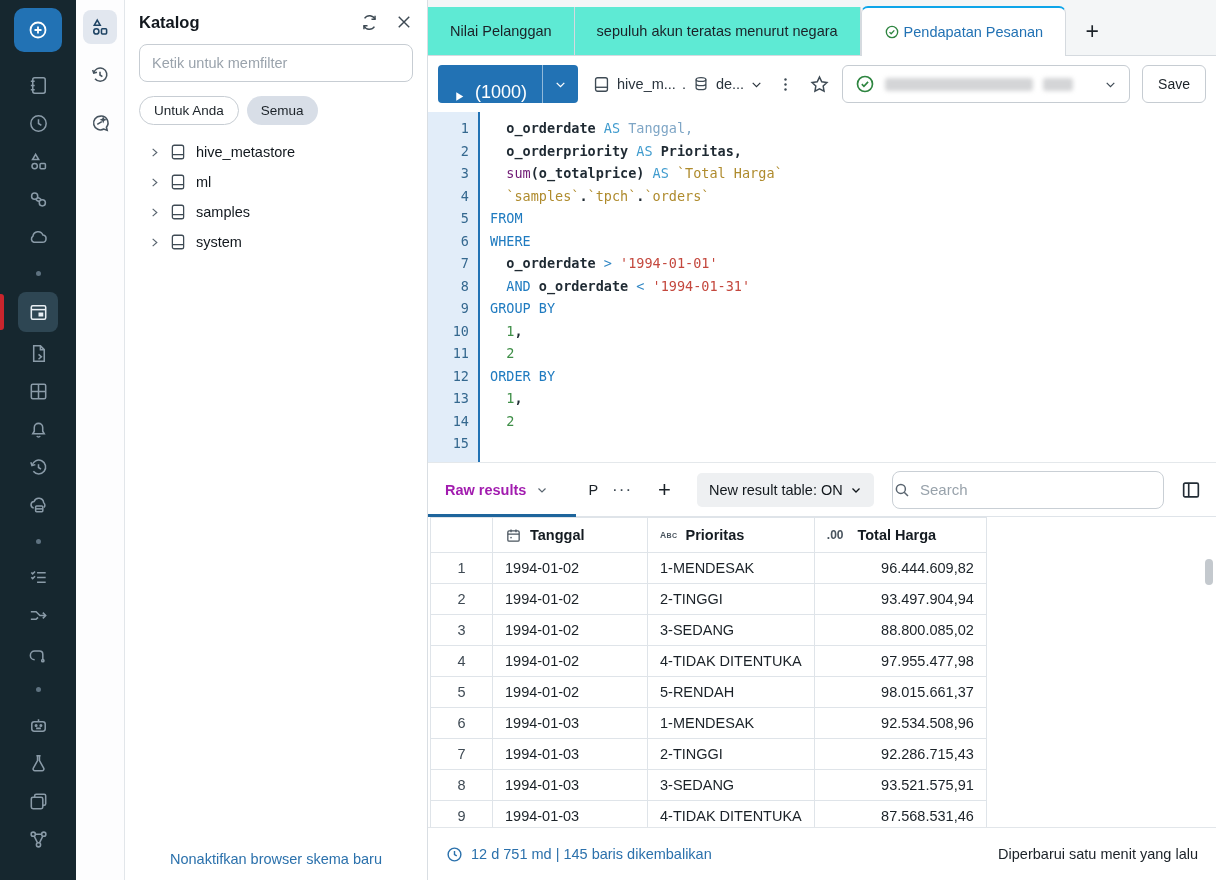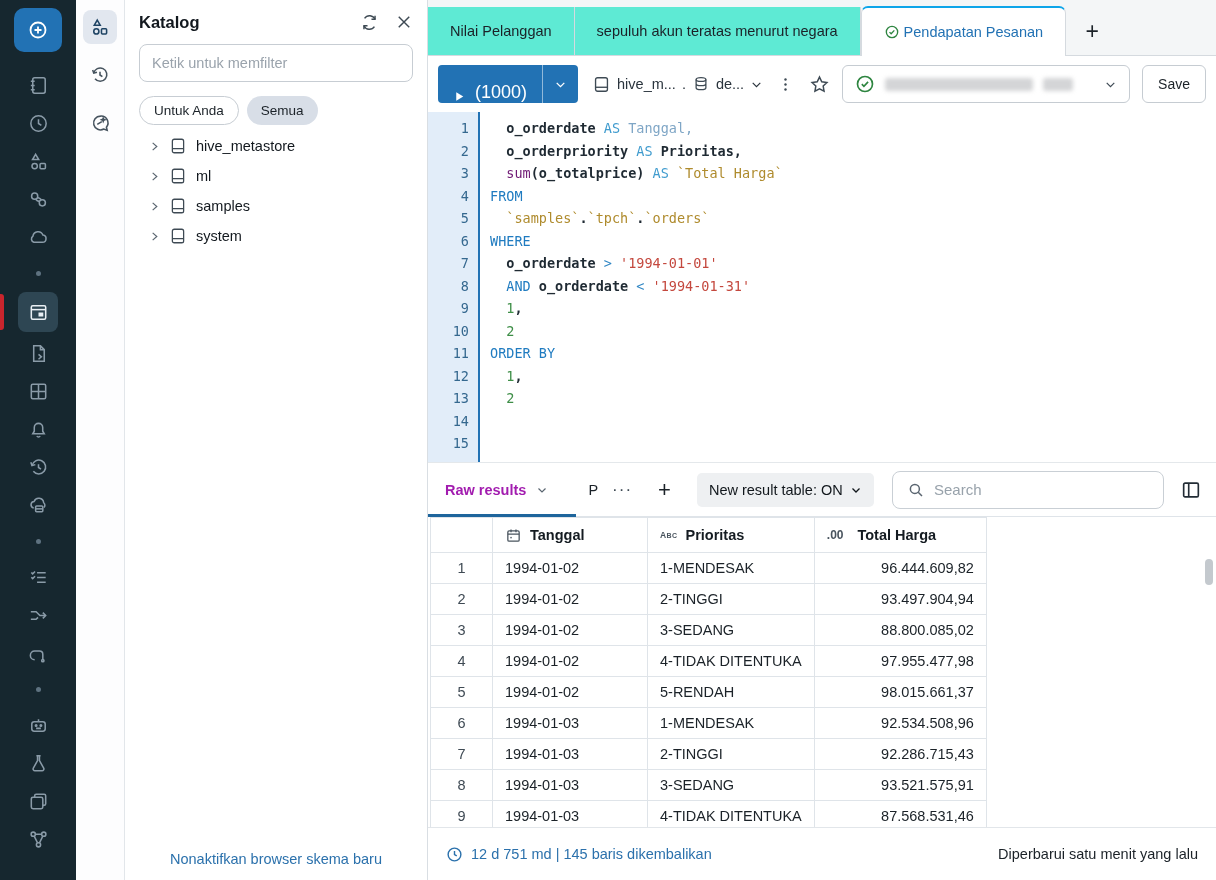--- a/index.html
+++ b/index.html
@@ -28,21 +28,21 @@
   .catalog{width:303px;border-right:1px solid #d9dee3;background:#fff;position:relative;flex:none;display:flex;flex-direction:column}
   .cat-head{display:flex;padding:13px 14px 10px 14px}
   .cat-title{font-size:16.5px;font-weight:bold;color:#12181e;flex:1}
   .cat-head .hbtn{color:#3e4a54;margin-left:16px;cursor:pointer;display:flex}
   .cat-filter{margin:2px 14px 0 14px;height:38px;border:1px solid #c7cdd3;border-radius:8px;padding:0 12px;font-size:14.5px;width:calc(100% - 28px);outline:none;color:#1b2228;font-family:"Liberation Sans",sans-serif}
   .cat-filter::placeholder{color:#9aa3ac}
   .pills{display:flex;gap:8px;margin:14px 14px 6px 14px}
   .pill{height:29px;padding:0 14px;border-radius:15px;display:flex;align-items:center;font-size:13.5px;color:#1b2228;cursor:pointer}
   .pill.outline{border:1px solid #c7cdd3;background:#fff}
   .pill.selected{background:#d8dee7}
-  .tree{margin-top:0}
+  .tree{margin-top:6px}
   .tree-item{height:30px;display:flex;align-items:center;padding-left:24px;gap:9px;color:#12181e;cursor:pointer}
   .tree-item .chev{color:#5a6570;display:flex}
   .tree-item .bicon{color:#3e4a54;display:flex}
   .cat-foot{position:absolute;bottom:13px;left:0;width:100%;text-align:center;color:#2b71ac;font-size:14.5px;cursor:pointer}
 
   
   .main{flex:1;display:flex;flex-direction:column;background:#fff;min-width:0}
 
   .tabbar{height:56px;background:#f4f6f7;border-bottom:1px solid #d5dadf;display:flex;align-items:flex-end;flex:none}
   .tab{height:48px;display:flex;align-items:center;padding:0 22px;border-right:1px solid #d5dadf;font-size:14.5px;color:#1b2228;background:#5eead4;cursor:pointer;white-space:nowrap}
@@ -73,21 +73,21 @@
 
   
   .res-bar{height:55px;border-top:1px solid #e4e8eb;border-bottom:1px solid #dfe4e9;display:flex;align-items:center;padding:0 14px 0 0;flex:none;position:relative;background:#fff}
   .rtab-wrap{height:100%;display:flex;align-items:center;gap:10px;padding:0 14px 0 17px;position:relative;cursor:pointer}
   .rtab{color:#a21caf;font-weight:bold;font-size:14.5px}
   .rtab-underline{position:absolute;left:0;bottom:-1px;width:148px;height:3px;background:#1e659c}
   .rtab-hidden{color:#1b2228;margin-left:26px;cursor:pointer}
   .rellipsis{color:#3e4a54;font-size:17px;letter-spacing:1px;margin-left:14px;cursor:pointer}
   .radd{font-size:22px;font-weight:300;color:#1b2228;margin-left:26px;cursor:pointer}
   .toggle-pill{margin-left:26px;background:#eef0f2;border-radius:5px;height:34px;display:flex;align-items:center;gap:7px;padding:0 12px;font-size:14.5px;color:#11171c;cursor:pointer;white-space:nowrap}
-  .res-search{margin-left:auto;width:272px;height:38px;border:1px solid #c9cfd5;border-radius:8px;display:flex;align-items:center;gap:9px;padding:0 14px}
+  .res-search{margin-left:auto;width:272px;height:38px;border:1px solid #c9cfd5;border-radius:8px;display:flex;align-items:center;gap:9px;padding:0 0}
   .res-search input{border:none;outline:none;flex:1;font-size:15px;min-width:0;font-family:"Liberation Sans",sans-serif;color:#1b2228}
   .res-search input::placeholder{color:#98a2ab}
   .panel-btn{margin-left:16px;color:#222c35;display:flex;cursor:pointer}
 
   
   .table-area{flex:1;overflow:hidden;position:relative}
   table{border-collapse:collapse;margin-left:2px;table-layout:fixed;font-size:14.5px}
   th,td{border:1px solid #dfe4e9;height:31px;padding:0 12px;white-space:nowrap;overflow:hidden;font-weight:normal}
   th{height:35px;color:#141b21;font-weight:bold;text-align:left}
   th .hflex{display:flex;align-items:center;gap:8px}
@@ -490,25 +490,26 @@
           <div class="ln">11</div>
           <div class="ln">12</div>
           <div class="ln">13</div>
           <div class="ln">14</div>
           <div class="ln">15</div>
         </div>
       <div class="code">
           <div class="code-line"><span class="tk-def">  o_orderdate </span><span class="tk-kw2">AS</span><span class="tk-alias"> Tanggal,</span></div>
           <div class="code-line"><span class="tk-def">  o_orderpriority </span><span class="tk-kw2">AS</span><span class="tk-def"> Prioritas,</span></div>
           <div class="code-line"><span class="tk-def">  </span><span class="tk-fn">sum</span><span class="tk-def">(o_totalprice) </span><span class="tk-kw2">AS</span><span class="tk-bt"> `Total Harga`</span></div>
+          <div class="code-line"><span class="tk-bt">  `samples`</span><span class="tk-def">.</span><span class="tk-bt">`tpch`</span><span class="tk-def">.</span><span class="tk-bt">`orders`</span></div>
           <div class="code-line"><span class="tk-kw">FROM</span></div>
-          <div class="code-line"><span class="tk-bt">  `samples`</span><span class="tk-def">.</span><span class="tk-bt">`tpch`</span><span class="tk-def">.</span><span class="tk-bt">`orders`</span></div>
           <div class="code-line"><span class="tk-kw">WHERE</span></div>
           <div class="code-line"><span class="tk-def">  o_orderdate </span><span class="tk-op">&gt; </span><span class="tk-str">'1994-01-01'</span></div>
           <div class="code-line"><span class="tk-kw">  AND</span><span class="tk-def"> o_orderdate </span><span class="tk-op">&lt; </span><span class="tk-str">'1994-01-31'</span></div>
+          <div class="code-line"><span class="tk-kw">GROUP BY</span></div>
           <div class="code-line"><span class="tk-num">  1</span><span class="tk-def">,</span></div>
           <div class="code-line"><span class="tk-num">  2</span></div>
           <div class="code-line"><span class="tk-kw">ORDER BY</span></div>
           <div class="code-line"><span class="tk-num">  1</span><span class="tk-def">,</span></div>
           <div class="code-line"><span class="tk-num">  2</span></div>
         </div>
     </div>
 
     <div class="res-bar">
       <div class="rtab-wrap">

